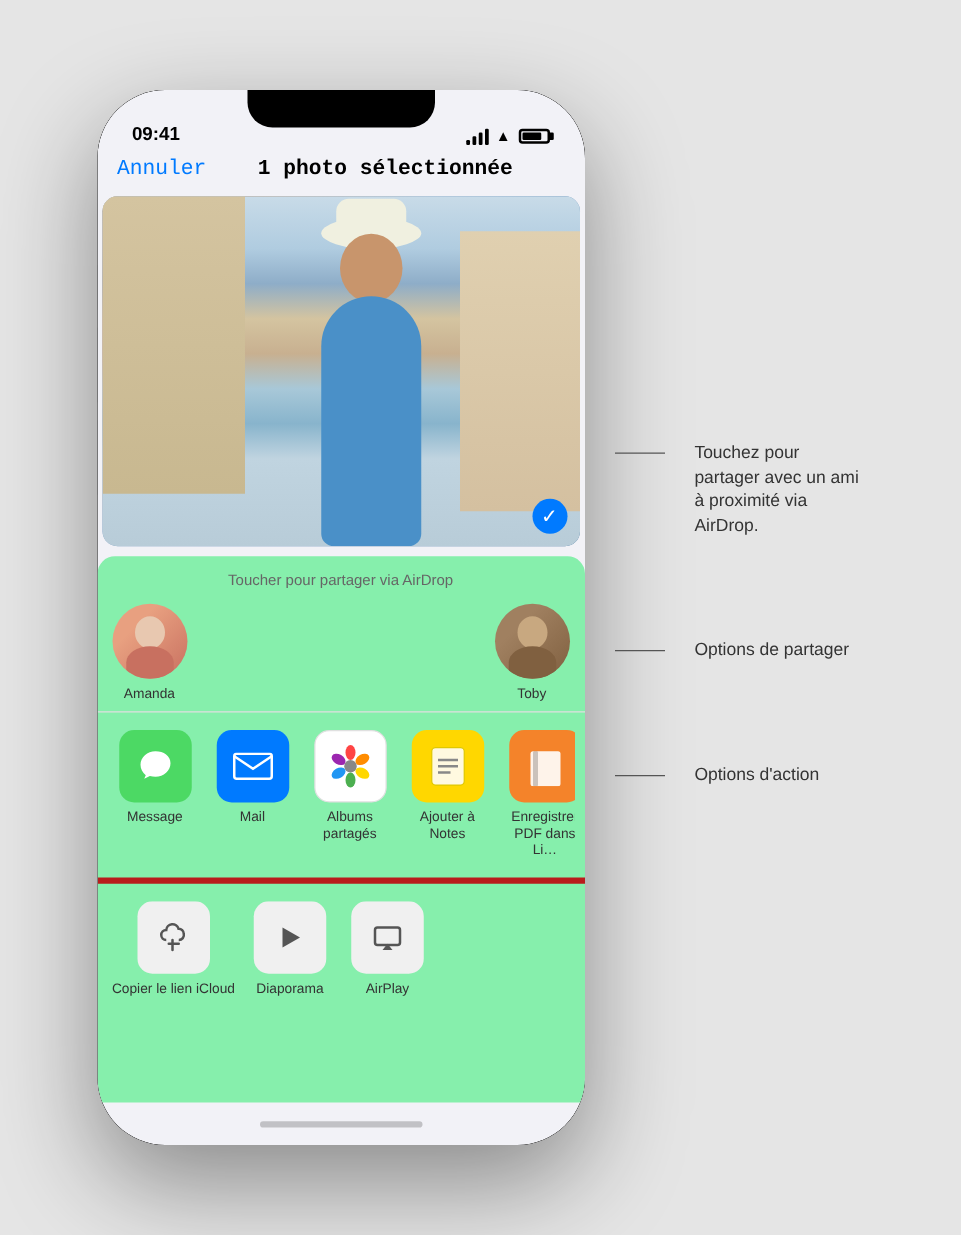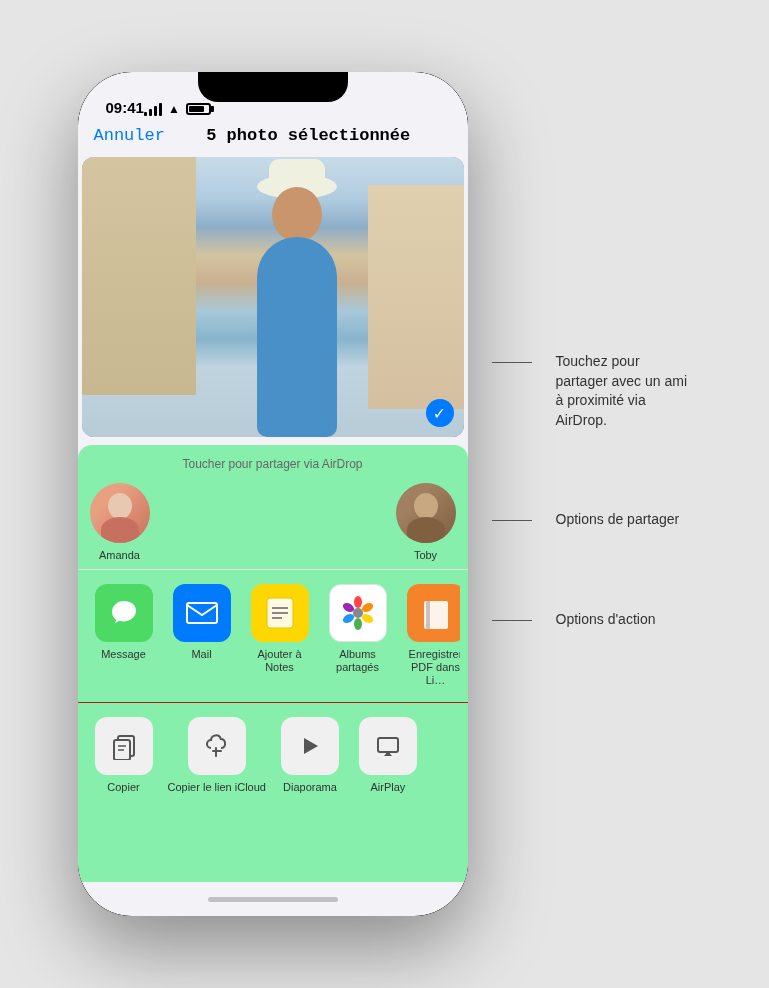--- a/index.html
+++ b/index.html
@@ -50,20 +50,21 @@
       background: #000;
       border-radius: 0 0 20px 20px;
       z-index: 100;
     }
 
     
     .status-bar {
       height: 50px;
       display: flex;
       align-items: flex-end;
+      justify-content: space-between;
       padding: 4px 28px 6px;
       flex-shrink: 0;
     }
 
     .status-time {
       font-size: 15px;
       font-weight: 600;
       color: #000;
     }
 
@@ -298,21 +299,21 @@
 
     .contact-name {
       font-size: 11px;
       color: #333;
       text-align: center;
     }
 
     
     .action-section {
       padding: 14px 8px;
-      border-bottom: 1px solid #b91c1c;
+      border-bottom: 5px solid #b91c1c;
     }
 
     .action-icons {
       display: flex;
       gap: 10px;
       overflow-x: auto;
       padding: 0 4px;
     }
 
     .action-item {
@@ -497,21 +498,21 @@
           </div>
           <span class="wifi-icon">▲</span>
           <div class="battery-icon">
             <div class="battery-fill"></div>
           </div>
         </div>
       </div>
 
       <div class="header">
         <span class="cancel-btn">Annuler</span>
-        <span class="header-title">5 photo sélectionnée</span>
+        <span class="header-title">1 photo sélectionnée</span>
       </div>
 
       <div class="photo-container">
         <div class="photo-content">
           <div class="building-left"></div>
           <div class="building-right"></div>
           <div class="person">
             <div class="person-hat-top"></div>
             <div class="person-hat"></div>
             <div class="person-head" style="background:#c8956c;border-radius:50%;"></div>
@@ -563,72 +564,61 @@
               <div class="action-icon icon-mail">
                 <svg width="32" height="22" viewBox="0 0 32 22" fill="white">
                   <rect x="1" y="1" width="30" height="20" rx="2" fill="none" stroke="white" stroke-width="2"></rect>
                   <path d="M1 3l15 10L31 3" stroke="white" stroke-width="2" fill="none"></path>
                 </svg>
               </div>
               <span class="action-label">Mail</span>
             </div>
 
             <div class="action-item">
-              <div class="action-icon icon-notes">
-                <svg width="30" height="34" viewBox="0 0 30 34" fill="none">
-                  <rect x="2" y="2" width="26" height="30" rx="3" fill="#FFF9E0" stroke="#E0C800" stroke-width="1"></rect>
-                  <line x1="7" y1="12" x2="23" y2="12" stroke="#888" stroke-width="2"></line>
-                  <line x1="7" y1="17" x2="23" y2="17" stroke="#888" stroke-width="2"></line>
-                  <line x1="7" y1="22" x2="17" y2="22" stroke="#888" stroke-width="2"></line>
-                </svg>
-              </div>
-              <span class="action-label">Ajouter à Notes</span>
-            </div>
-
-            <div class="action-item">
               <div class="action-icon icon-photos">
                 <svg width="38" height="38" viewBox="0 0 38 38">
                   <circle cx="19" cy="19" r="5" fill="#888"></circle>
                   <ellipse cx="19" cy="8" rx="4" ry="6" fill="#FF4444" transform="rotate(0 19 19)"></ellipse>
                   <ellipse cx="19" cy="8" rx="4" ry="6" fill="#FF8C00" transform="rotate(60 19 19)"></ellipse>
                   <ellipse cx="19" cy="8" rx="4" ry="6" fill="#FFD700" transform="rotate(120 19 19)"></ellipse>
                   <ellipse cx="19" cy="8" rx="4" ry="6" fill="#4CAF50" transform="rotate(180 19 19)"></ellipse>
                   <ellipse cx="19" cy="8" rx="4" ry="6" fill="#2196F3" transform="rotate(240 19 19)"></ellipse>
                   <ellipse cx="19" cy="8" rx="4" ry="6" fill="#9C27B0" transform="rotate(300 19 19)"></ellipse>
                 </svg>
               </div>
               <span class="action-label">Albums partagés</span>
             </div>
 
             <div class="action-item">
+              <div class="action-icon icon-notes">
+                <svg width="30" height="34" viewBox="0 0 30 34" fill="none">
+                  <rect x="2" y="2" width="26" height="30" rx="3" fill="#FFF9E0" stroke="#E0C800" stroke-width="1"></rect>
+                  <line x1="7" y1="12" x2="23" y2="12" stroke="#888" stroke-width="2"></line>
+                  <line x1="7" y1="17" x2="23" y2="17" stroke="#888" stroke-width="2"></line>
+                  <line x1="7" y1="22" x2="17" y2="22" stroke="#888" stroke-width="2"></line>
+                </svg>
+              </div>
+              <span class="action-label">Ajouter à Notes</span>
+            </div>
+
+            <div class="action-item">
               <div class="action-icon icon-books">
                 <svg width="32" height="32" viewBox="0 0 32 32" fill="white">
                   <rect x="4" y="4" width="24" height="28" rx="2" fill="white" opacity="0.9"></rect>
                   <rect x="6" y="4" width="4" height="28" fill="rgba(0,0,0,0.2)" rx="1"></rect>
                 </svg>
               </div>
               <span class="action-label">Enregistrer PDF dans Li…</span>
             </div>
           </div>
         </div>
 
         <div class="bottom-section">
           <div class="bottom-icons">
 
-            <div class="bottom-item">
-              <div class="bottom-icon">
-                <svg width="28" height="28" viewBox="0 0 28 28" fill="none">
-                  <rect x="8" y="4" width="16" height="20" rx="2" stroke="#555" stroke-width="2"></rect>
-                  <rect x="4" y="8" width="16" height="20" rx="2" fill="#f0f0f0" stroke="#555" stroke-width="2"></rect>
-                  <line x1="8" y1="14" x2="16" y2="14" stroke="#555" stroke-width="1.5"></line>
-                  <line x1="8" y1="18" x2="14" y2="18" stroke="#555" stroke-width="1.5"></line>
-                </svg>
-              </div>
-              <span class="bottom-label">Copier</span>
-            </div>
 
             <div class="bottom-item">
               <div class="bottom-icon">
                 <svg width="28" height="28" viewBox="0 0 28 28" fill="none">
                   <path d="M8 16a4 4 0 0 1 0-8 5 5 0 0 1 9.8-1A4 4 0 0 1 22 11a4 4 0 0 1-4 5" stroke="#555" stroke-width="2" fill="none"></path>
                   <path d="M10 19 L18 19" stroke="#555" stroke-width="2" stroke-linecap="round"></path>
                   <path d="M13 16 L13 24" stroke="#555" stroke-width="2" stroke-linecap="round"></path>
                 </svg>
               </div>
               <span class="bottom-label">Copier le lien iCloud</span>

